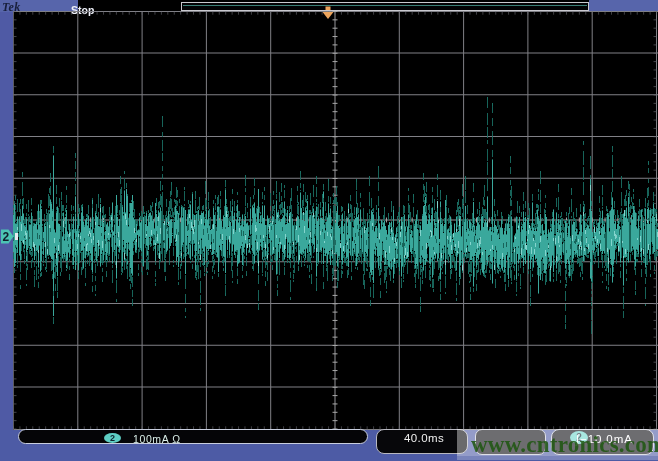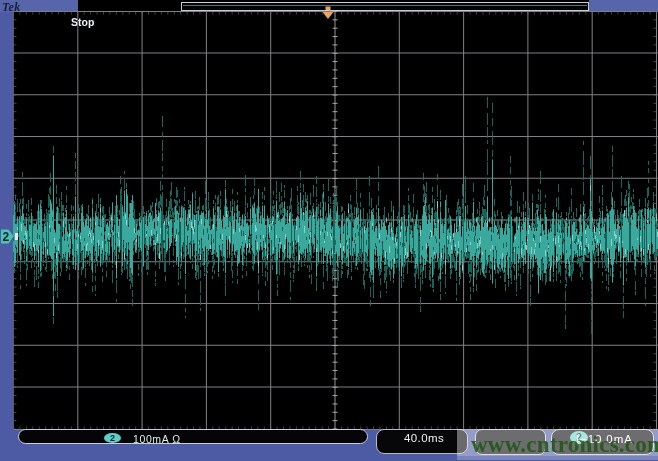--- a/index.html
+++ b/index.html
@@ -8,21 +8,21 @@
 .abs{position:absolute;}
 </style>
 </head>
 <body>
 <div id="scr">
 
   <div class="abs" style="left:0;top:0;width:658px;height:12px;background:#000;"></div>
   <div class="abs" style="left:0;top:0;width:78px;height:12px;background:#5765ab;"></div>
   <div class="abs" style="left:589px;top:0;width:69px;height:11px;background:#5765ab;"></div>
   <div class="abs" style="left:2px;top:0px;font:italic bold 12px 'Liberation Serif',serif;color:#181f3c;letter-spacing:0.3px;">Tek</div>
-  <div class="abs" style="left:23px;top:16px;font:bold 10.5px 'Liberation Sans',sans-serif;color:#eef0f8;padding-left:48px;">Stop</div>
+  <div class="abs" style="left:23px;top:4px;font:bold 10.5px 'Liberation Sans',sans-serif;color:#eef0f8;padding-left:48px;">Stop</div>
 
   <div class="abs" style="left:0;top:12px;width:13px;height:418px;background:#4f5aa5;"></div>
 
   <div class="abs" style="left:0;top:430px;width:658px;height:31px;background:#4d5ba5;"></div>
 
   <svg class="abs" style="left:0;top:0;" width="658" height="461" viewBox="0 0 658 461">
     <g id="grid">
         <line x1="13.5" y1="11.5" x2="13.5" y2="429.5" stroke="#808086" opacity="0.7"></line>
         <line x1="77.8" y1="11.5" x2="77.8" y2="429.5" stroke="#808086"></line>
         <line x1="142.1" y1="11.5" x2="142.1" y2="429.5" stroke="#808086"></line>

